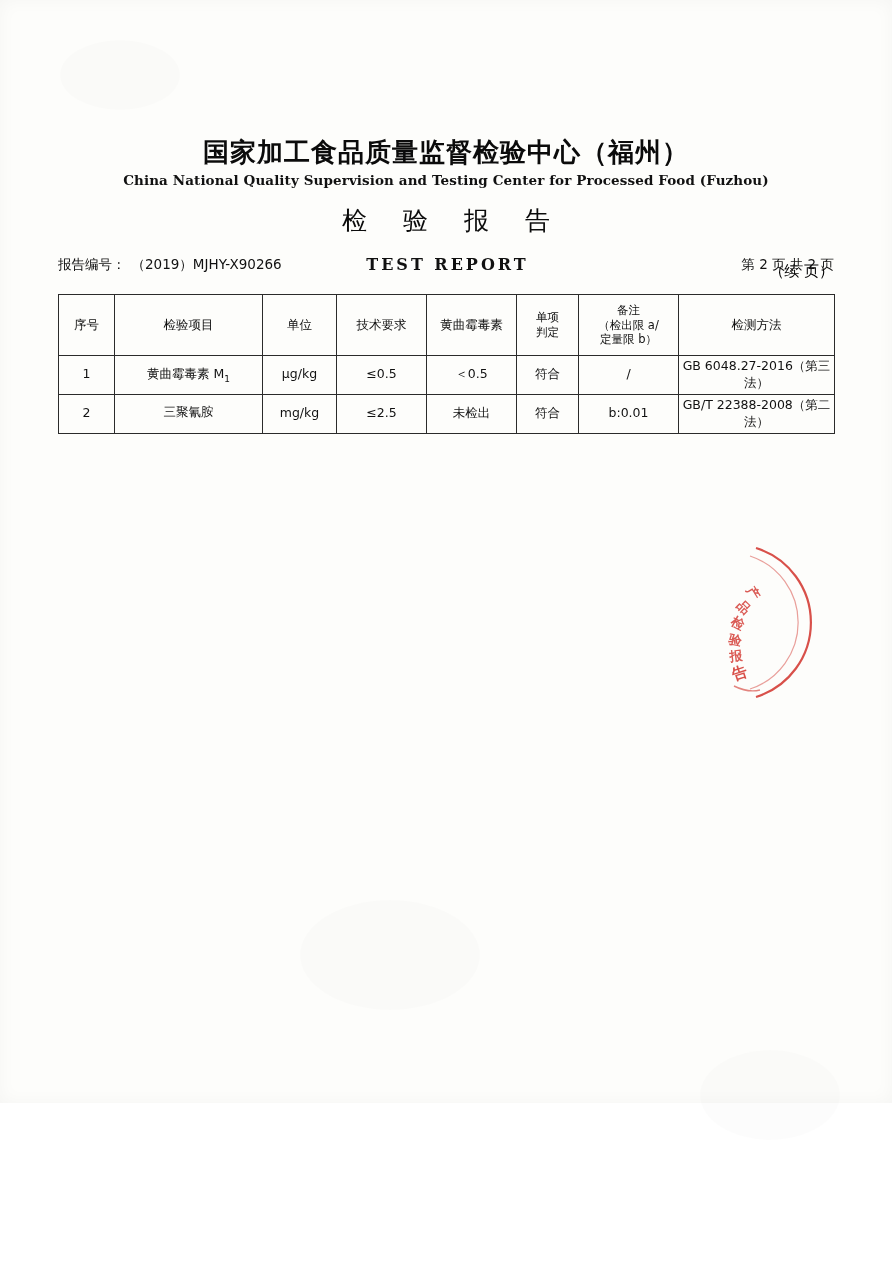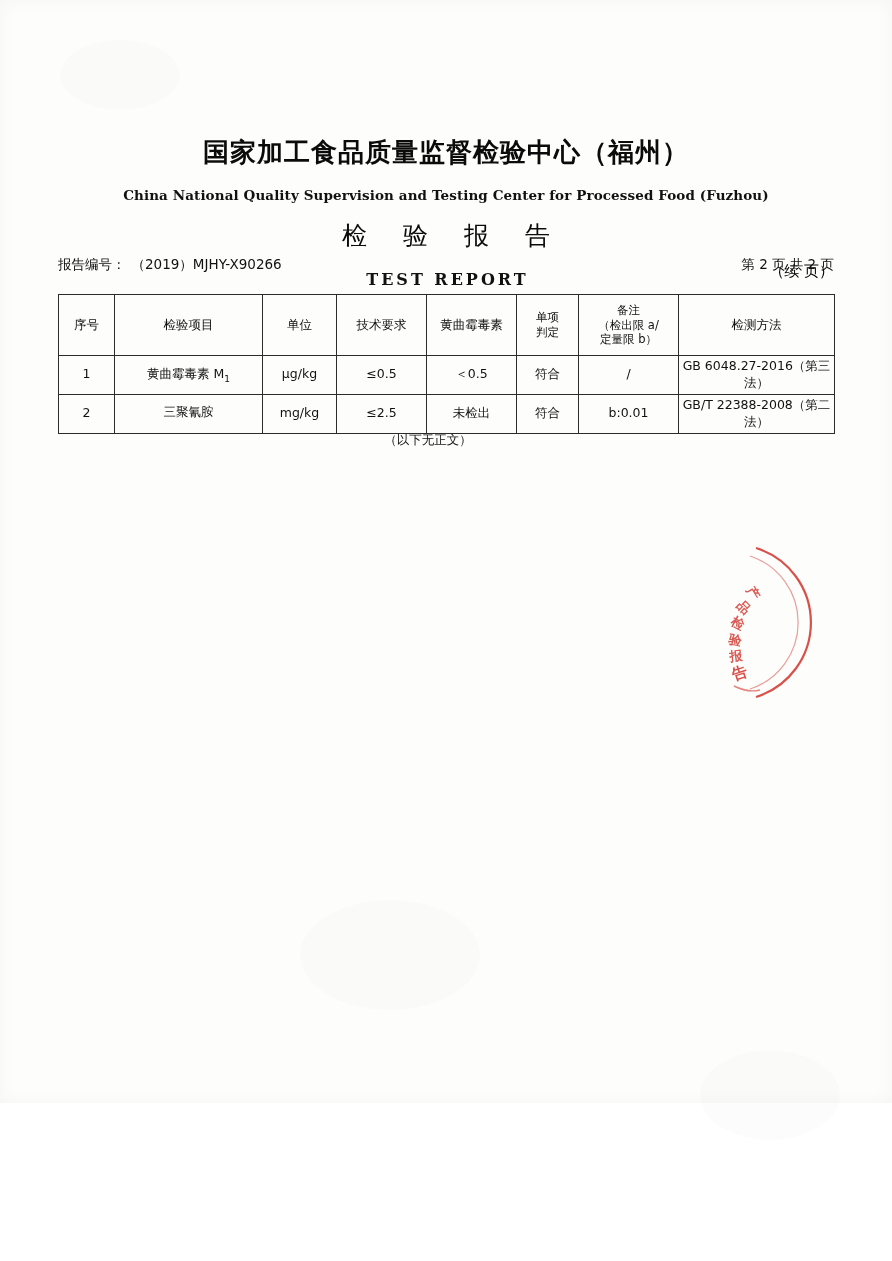--- a/index.html
+++ b/index.html
@@ -45,21 +45,21 @@
     font-weight: 700;
     letter-spacing: 1px;
     color: #0b0b0b;
     line-height: 1.15;
   }
   .org-en {
     font-family: "DejaVu Serif", serif;
     font-size: 13.5px;
     font-weight: 700;
     color: #111;
-    margin-top: 19px;
+    margin-top: 4px;
     letter-spacing: 0.1px;
   }
   .doc-title-cn {
     font-size: 25px;
     font-weight: 400;
     letter-spacing: 14px;
     margin-top: 16px;
     color: #0b0b0b;
     text-indent: 14px;
   }
@@ -252,23 +252,20 @@
         <td>mg/kg</td>
         <td>≤2.5</td>
         <td>未检出</td>
         <td>符合</td>
         <td>b:0.01</td>
         <td>GB/T 22388-2008（第二法）</td>
       </tr>
     </tbody>
   </table>
 
-  <div class="below-note">
-    <span class="inner">（以下无正文）</span>
-  </div>
 
   <div class="stamp">
     <svg width="165" height="165" viewBox="0 0 165 165" xmlns="http://www.w3.org/2000/svg">
       <g fill="none" stroke="#d2332c" stroke-width="2.2" opacity="0.85">
         <path d="M56 8 A78 78 0 0 1 56 157"></path>
         <path d="M50 16 A70 70 0 0 1 50 149" opacity="0.55" stroke-width="1.2"></path>
       </g>
       <g fill="#d2332c" opacity="0.8" font-family="DejaVu Sans, sans-serif" font-size="13" font-weight="bold">
         <text transform="translate(46,50) rotate(58)">产</text>
         <text transform="translate(36,66) rotate(44)">品</text>

